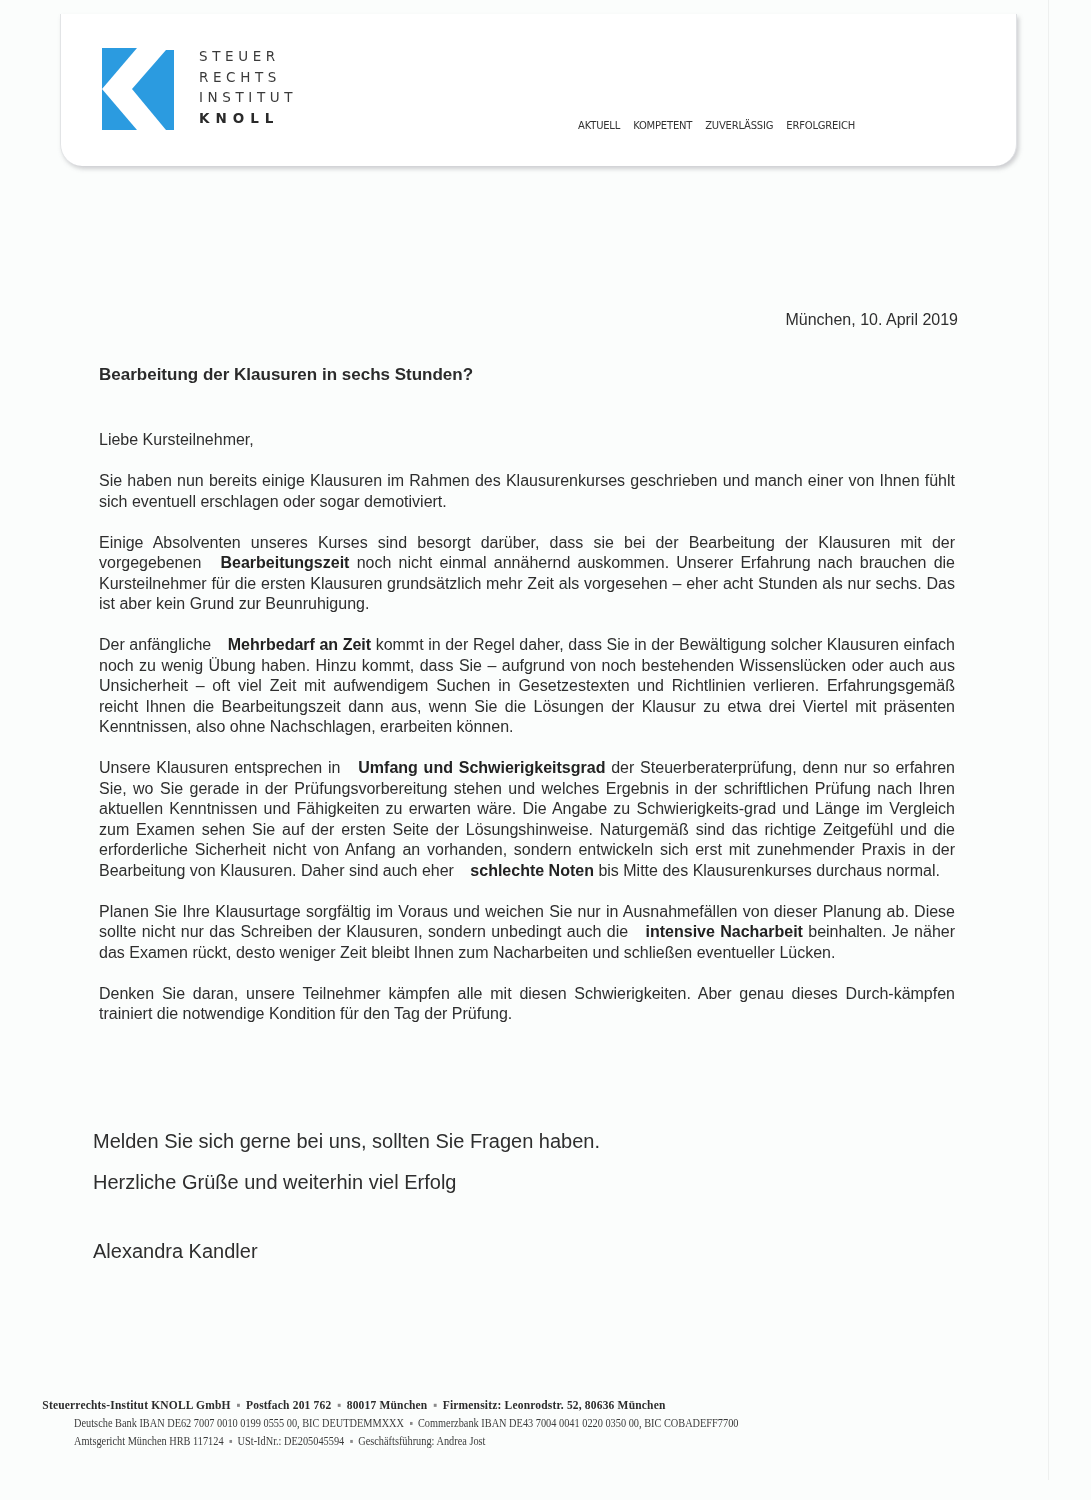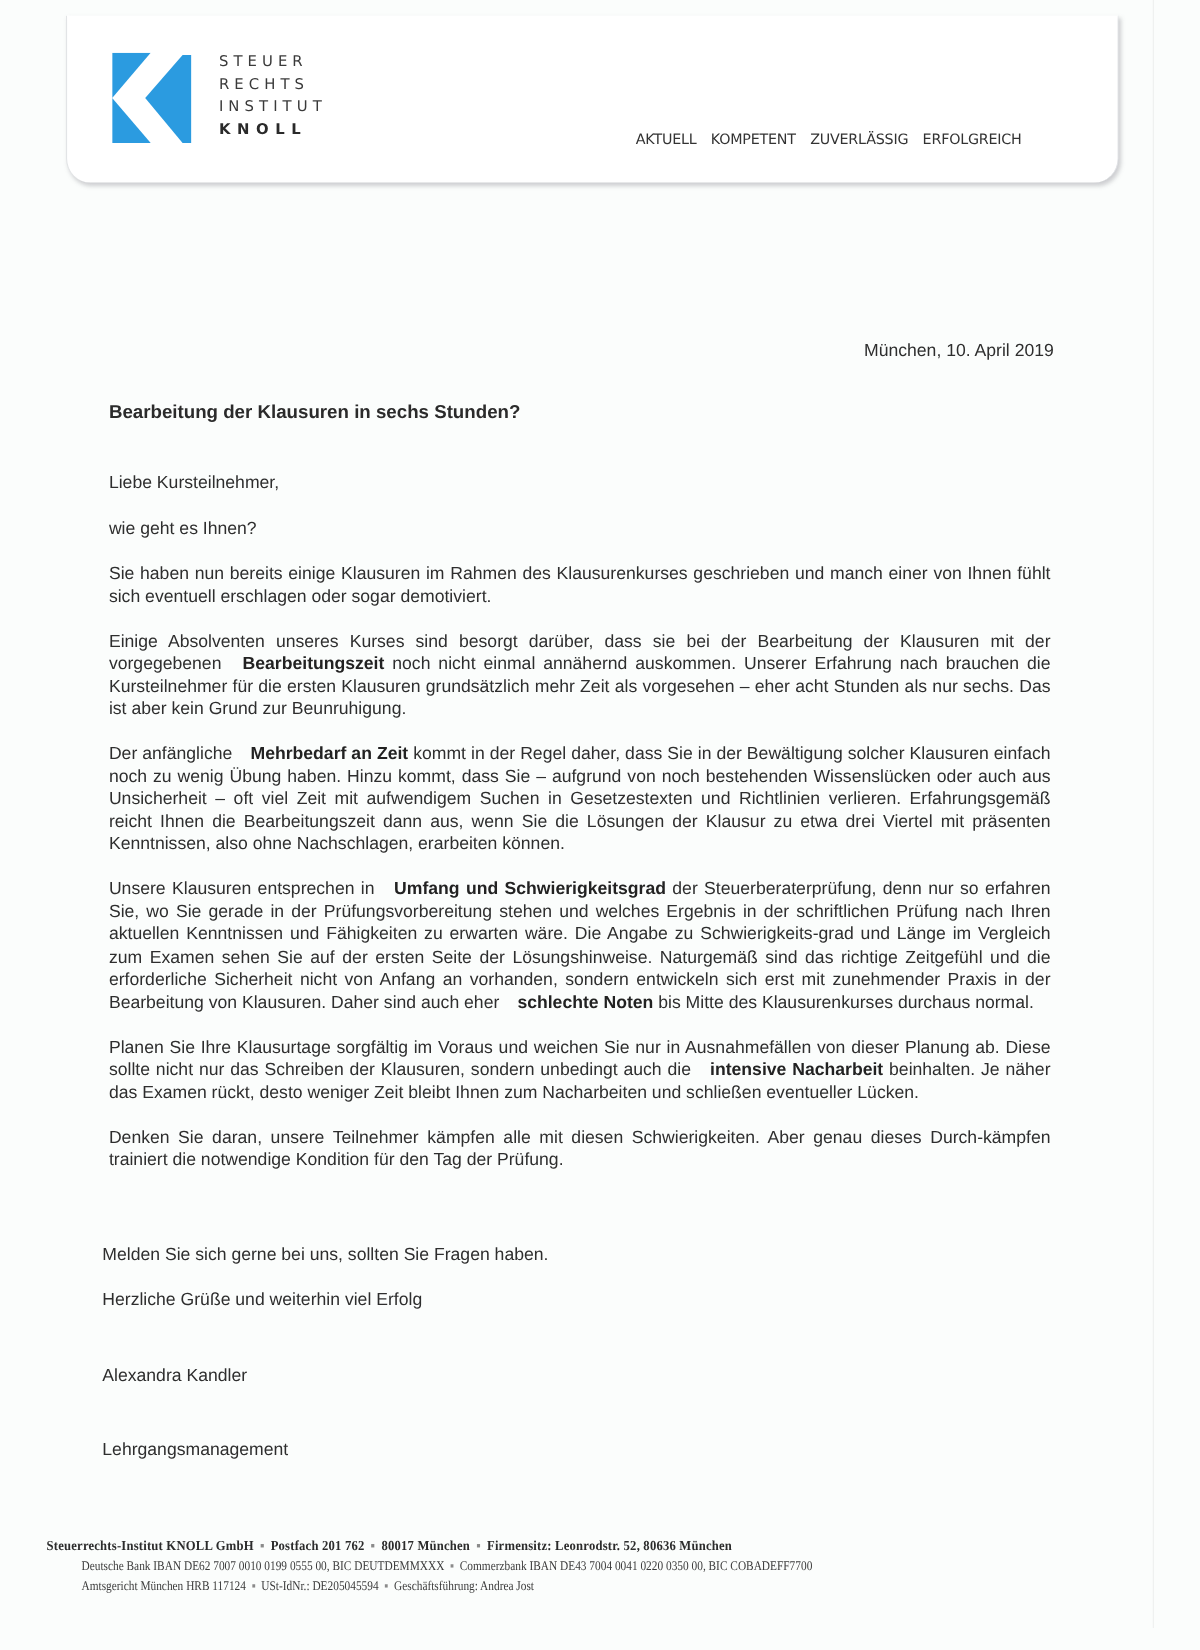--- a/index.html
+++ b/index.html
@@ -36,21 +36,21 @@
       font-family: "DejaVu Sans", sans-serif;
       font-size: 13.5px;
       letter-spacing: 4.6px;
       line-height: 20.5px;
       color: #3a3a3a;
     }
     .logo-text .bold { font-weight: bold; color: #2a2a2a; letter-spacing: 6px; }
     .slogan {
       position: absolute; left: 578px; top: 120px;
       font-family: "DejaVu Sans", sans-serif;
-      font-size: 13px;
+      font-size: 10px;
       color: #333;
       display: flex; gap: 13px;
       letter-spacing: -0.2px;
     }
     .date {
       position: absolute; right: 133px; top: 311px;
       font-size: 16px; color: #2e2e2e;
     }
     .subject {
       position: absolute; left: 99px; top: 365px;
@@ -58,21 +58,21 @@
     }
     .body-text {
       position: absolute; left: 99px; top: 430px; width: 856px;
       font-size: 16px; line-height: 20.5px; color: #2e2e2e;
     }
     .body-text p { text-align: justify; margin-bottom: 20.5px; }
     .body-text p.single { margin-bottom: 20.5px; }
     .body-text b { font-weight: bold; color: #222; padding-left: 12px; }
     .closing {
       position: absolute; left: 93px; top: 1131px;
-      font-size: 16px; line-height: 20.5px; color: #2e2e2e;
+      font-size: 20px; line-height: 20.5px; color: #2e2e2e;
     }
     .closing p { margin-bottom: 20.5px; }
     .closing p.tight { margin-bottom: 0; margin-top: 48px; }
     .footer {
       position: absolute; left: 0; top: 1398px; width: 1058px;
       text-align: left;
       font-family: Liberation Serif, serif;
       color: #3b3b3b;
     }
     .footer .l1 { font-size: 12.5px; font-weight: bold; letter-spacing: 0.2px; color: #2c2c2c; transform: scaleX(0.92); transform-origin: center; }
@@ -106,35 +106,33 @@
   <span>ZUVERLÄSSIG</span>
   <span>ERFOLGREICH</span>
 </div>
 
 <div class="date">München, 10. April 2019</div>
 
 <div class="subject">Bearbeitung der Klausuren in sechs Stunden?</div>
 
 <div class="body-text">
   <p class="single">Liebe Kursteilnehmer,</p>
-  <p class="single">wie geht es Ihnen?</p>
   <div id="paragraphs">
       <p><span>Sie haben nun bereits einige Klausuren im Rahmen des Klausurenkurses geschrieben und manch einer von Ihnen fühlt sich eventuell erschlagen oder sogar demotiviert.</span></p>
       <p><span>Einige Absolventen unseres Kurses sind besorgt darüber, dass sie bei der Bearbeitung der Klausuren mit der vorgegebenen </span><b>Bearbeitungszeit</b><span> noch nicht einmal annähernd auskommen. Unserer Erfahrung nach brauchen die Kursteilnehmer für die ersten Klausuren grundsätzlich mehr Zeit als vorgesehen – eher acht Stunden als nur sechs. Das ist aber kein Grund zur Beunruhigung.</span></p>
       <p><span>Der anfängliche </span><b>Mehrbedarf an Zeit</b><span> kommt in der Regel daher, dass Sie in der Bewältigung solcher Klausuren einfach noch zu wenig Übung haben. Hinzu kommt, dass Sie – aufgrund von noch bestehenden Wissenslücken oder auch aus Unsicherheit – oft viel Zeit mit aufwendigem Suchen in Gesetzestexten und Richtlinien verlieren. Erfahrungsgemäß reicht Ihnen die Bearbeitungszeit dann aus, wenn Sie die Lösungen der Klausur zu etwa drei Viertel mit präsenten Kenntnissen, also ohne Nachschlagen, erarbeiten können.</span></p>
       <p><span>Unsere Klausuren entsprechen in </span><b>Umfang und Schwierigkeitsgrad</b><span> der Steuerberaterprüfung, denn nur so erfahren Sie, wo Sie gerade in der Prüfungsvorbereitung stehen und welches Ergebnis in der schriftlichen Prüfung nach Ihren aktuellen Kenntnissen und Fähigkeiten zu erwarten wäre. Die Angabe zu Schwierigkeits-grad und Länge im Vergleich zum Examen sehen Sie auf der ersten Seite der Lösungshinweise. Naturgemäß sind das richtige Zeitgefühl und die erforderliche Sicherheit nicht von Anfang an vorhanden, sondern entwickeln sich erst mit zunehmender Praxis in der Bearbeitung von Klausuren. Daher sind auch eher </span><b>schlechte Noten</b><span> bis Mitte des Klausurenkurses durchaus normal.</span></p>
       <p><span>Planen Sie Ihre Klausurtage sorgfältig im Voraus und weichen Sie nur in Ausnahmefällen von dieser Planung ab. Diese sollte nicht nur das Schreiben der Klausuren, sondern unbedingt auch die </span><b>intensive Nacharbeit</b><span> beinhalten. Je näher das Examen rückt, desto weniger Zeit bleibt Ihnen zum Nacharbeiten und schließen eventueller Lücken.</span></p>
       <p><span>Denken Sie daran, unsere Teilnehmer kämpfen alle mit diesen Schwierigkeiten. Aber genau dieses Durch-kämpfen trainiert die notwendige Kondition für den Tag der Prüfung.</span></p>
     </div>
 </div>
 
 <div class="closing">
   <p>Melden Sie sich gerne bei uns, sollten Sie Fragen haben.</p>
   <p>Herzliche Grüße und weiterhin viel Erfolg</p>
   <p class="tight">Alexandra Kandler</p>
-  <p class="tight">Lehrgangsmanagement</p>
 </div>
 
 <div class="footer">
   <div class="l1"><span>Steuerrechts-Institut KNOLL GmbH</span><span class="sep">▪</span><span>Postfach 201 762</span><span class="sep">▪</span><span>80017 München</span><span class="sep">▪</span><span>Firmensitz: Leonrodstr. 52, 80636 München</span></div>
   <div class="l2"><span>Deutsche Bank IBAN DE62 7007 0010 0199 0555 00, BIC DEUTDEMMXXX</span><span class="sep">▪</span><span>Commerzbank IBAN DE43 7004 0041 0220 0350 00, BIC COBADEFF7700</span></div>
   <div class="l3"><span>Amtsgericht München HRB 117124</span><span class="sep">▪</span><span>USt-IdNr.: DE205045594</span><span class="sep">▪</span><span>Geschäftsführung: Andrea Jost</span></div>
 </div>
 
 </body></html>

